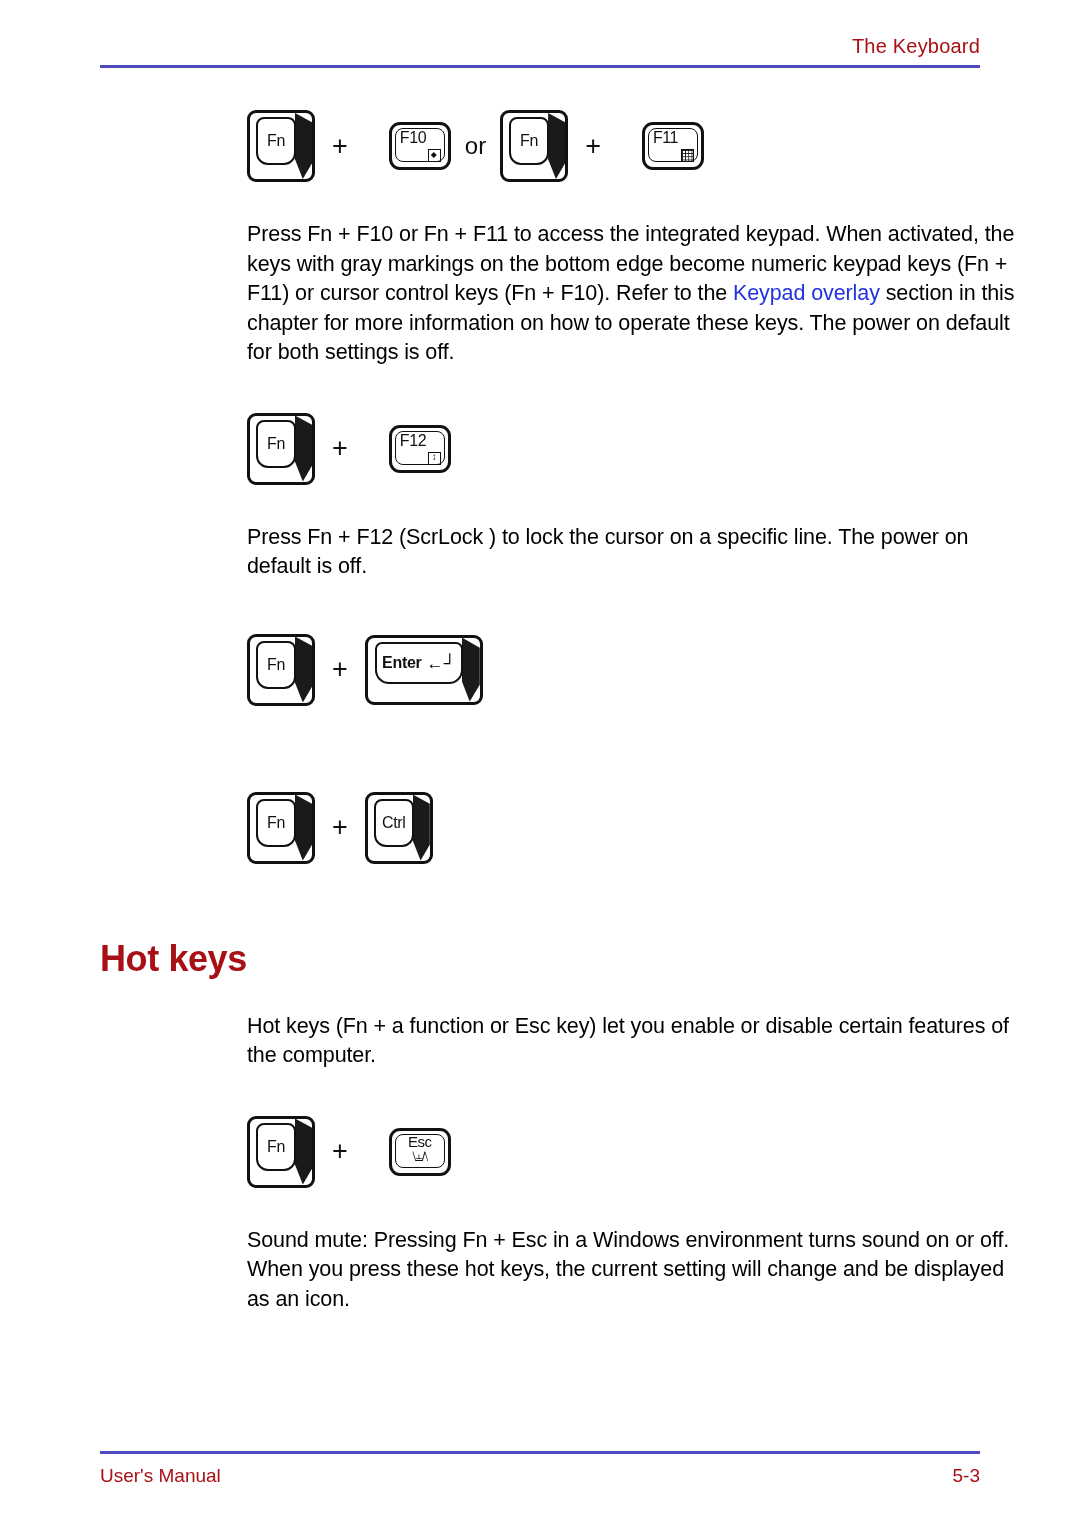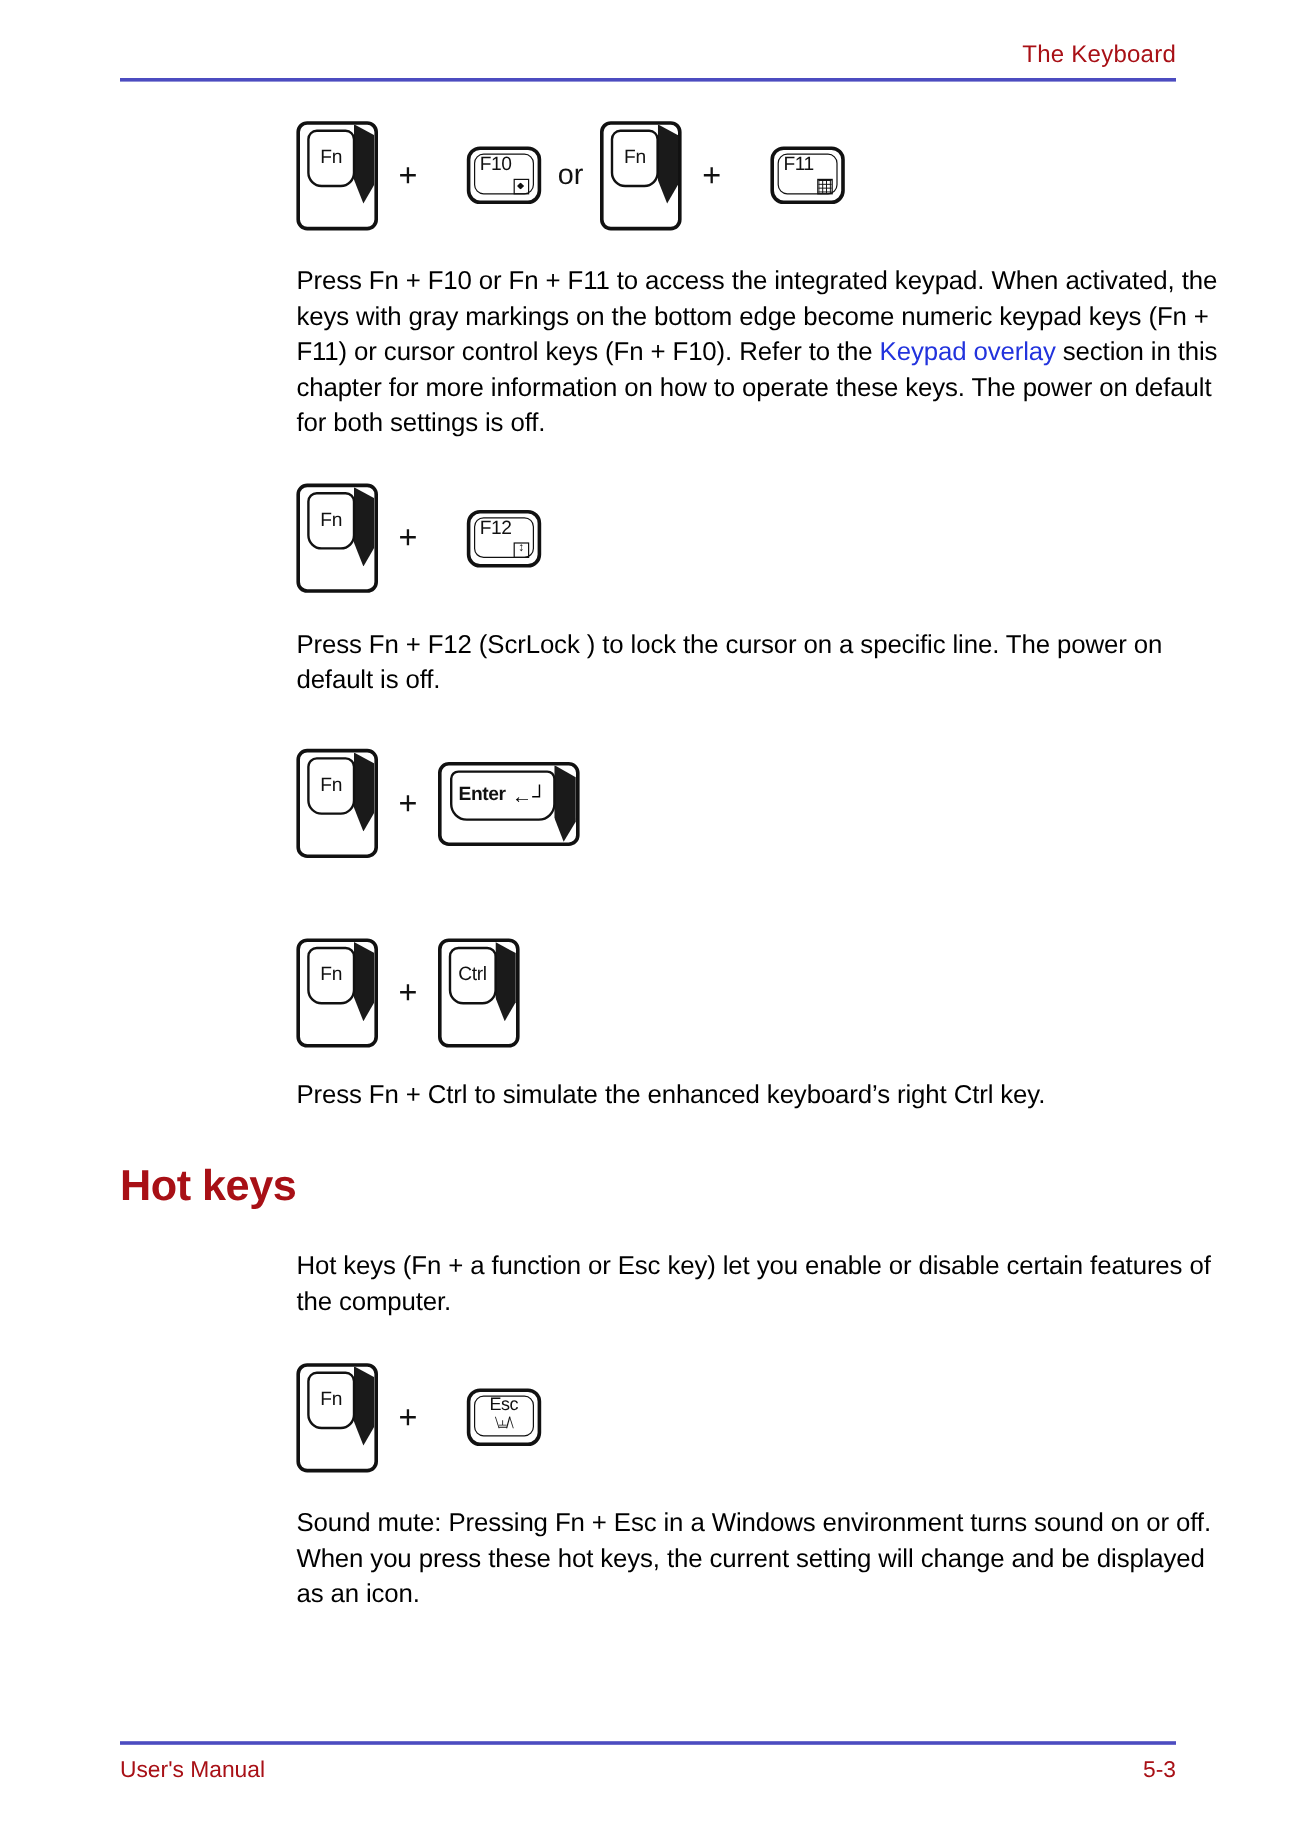--- a/index.html
+++ b/index.html
@@ -101,21 +101,21 @@
   .orword {
     font-size: 24px;
     margin: 0 14px;
     color: #111;
   }
 
   
   .cap3d {
     position: relative;
     width: 68px;
-    height: 91px;
+    height: 72px;
   }
   .cap3d .body {
     position: absolute;
     inset: 0;
     border: 3px solid #111;
     border-radius: 9px;
     background: #ffffff;
     box-sizing: border-box;
   }
   .cap3d .bevel {
@@ -361,21 +361,20 @@
       <div class="body"></div>
       <div class="bevel"></div>
       <div class="top">
           <span class="lbl">Ctrl</span>
         </div>
     </div>
   </div>
 
   <div class="gap-d"></div>
 
-  <p class="para">Press Fn + Ctrl  to simulate the enhanced keyboard’s right Ctrl  key.</p>
 
   <div style="height:40px"></div>
 
   <h2 class="section-title">Hot keys</h2>
 
   <div style="height:32px"></div>
 
   <p class="para">Hot keys (Fn + a function or Esc  key) let you enable or disable certain features of the computer.</p>
 
   <div class="gap-b"></div>

